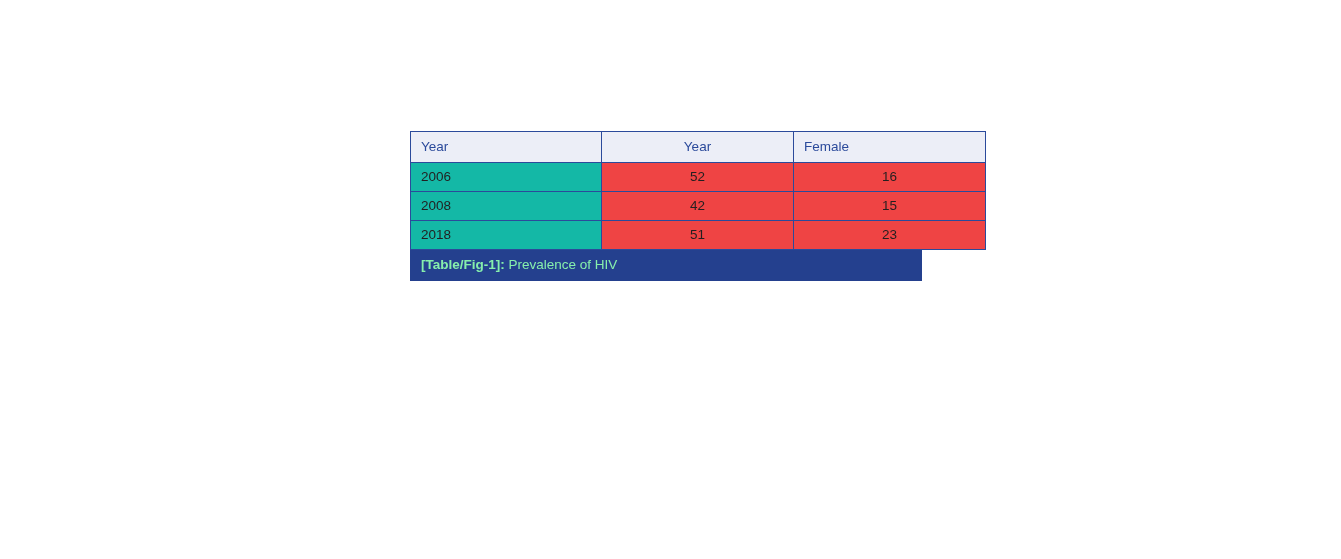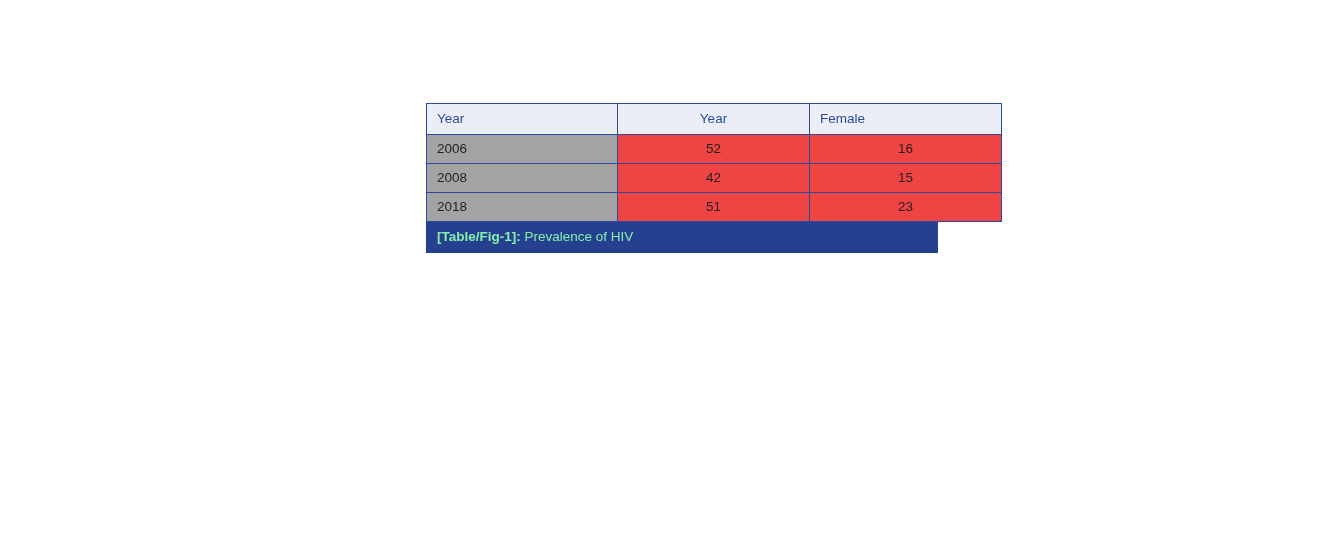--- a/index.html
+++ b/index.html
@@ -9,23 +9,22 @@
   body {
     width: 1341px;
     height: 559px;
     background: #ffffff;
     font-family: "Liberation Sans", sans-serif;
     overflow: hidden;
   }
   #figure-wrap {
     position: absolute;
     left: 410px;
-    top: 103px;
+    top: 131px;
     width: 512px;
-    margin-left: 16px;
   }
   table.data-table {
     border-collapse: collapse;
     width: 512px;
     table-layout: fixed;
   }
   table.data-table th,
   table.data-table td {
     border: 1px solid #2b4a9b;
     height: 28px;
@@ -39,21 +38,21 @@
     font-weight: normal;
     height: 30px;
   }
   thead th.col-year { text-align: left; width: 170px; }
   thead th.col-male { text-align: center; width: 171px; }
   thead th.col-female { text-align: left; width: 171px; }
 
   tbody td.cell-year {
     text-align: left;
     color: #231f20;
-    background: #a3a3a3;
+    background: #14b8a6;
   }
   tbody td.cell-num {
     text-align: center;
     color: #231f20;
     background: #ef4444;
   }
   .caption-bar {
     background: #24408e;
     color: #86efac;
     font-size: 13.5px;

